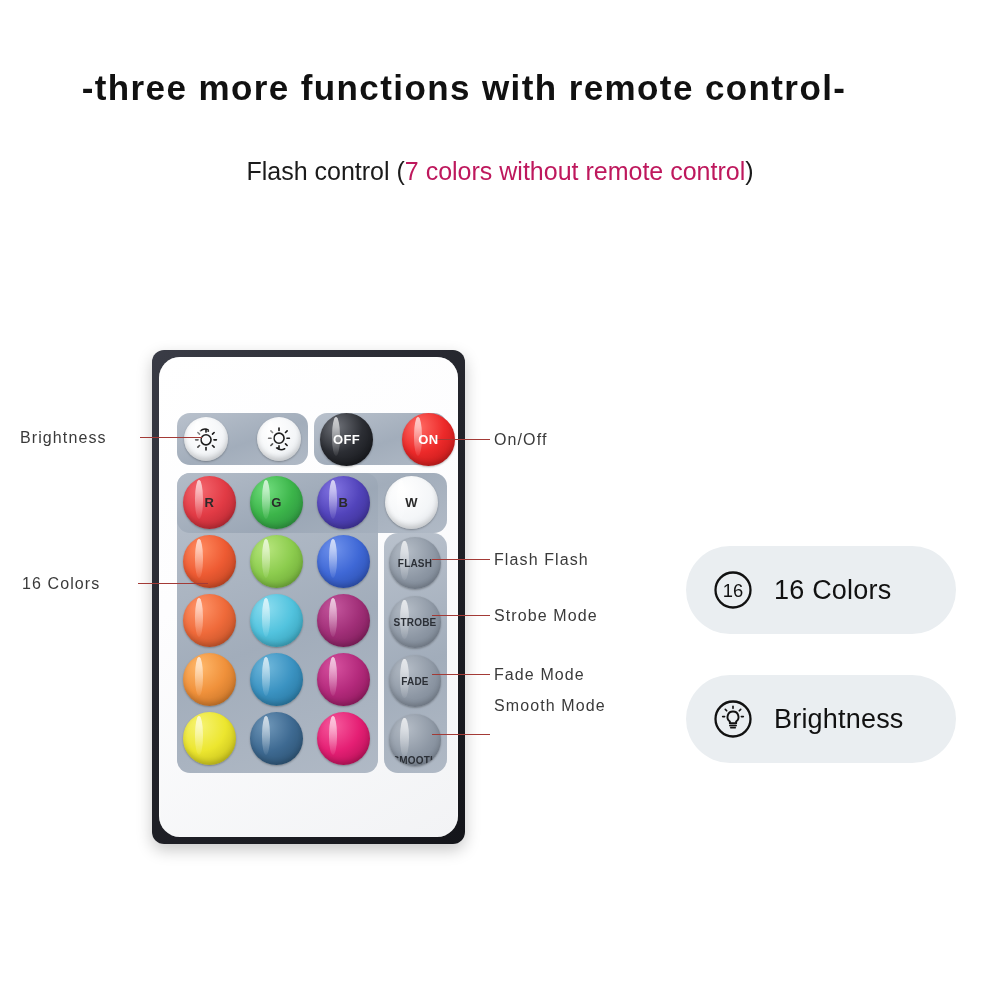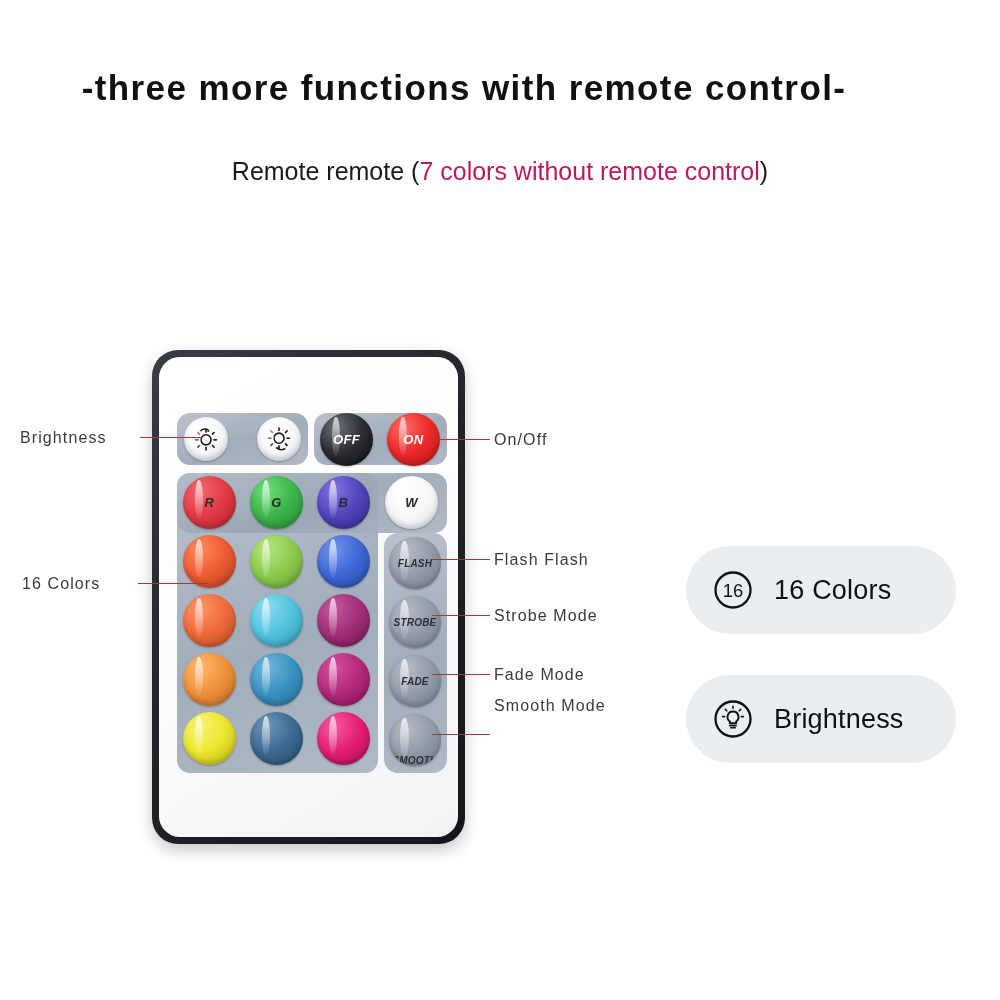--- a/index.html
+++ b/index.html
@@ -20,25 +20,24 @@
   }
   .subline {
     position: absolute; left: 0; top: 157px; width: 1000px;
     text-align: center; font-size: 25px; color: #1b1b1b; white-space: nowrap;
   }
   .subline .accent { color: #be185d; }
 
   
   .remote {
     position: absolute; left: 152px; top: 350px; width: 313px; height: 494px;
-    border-radius: 26px;
+    border-radius: 12px;
     background: linear-gradient(135deg,#3a3c46 0%, #23242b 45%, #14151a 100%);
     padding: 7px;
     box-shadow: 0 6px 16px rgba(0,0,0,.22);
-    font-style: italic;
   }
   .remote-face {
     width: 100%; height: 100%;
     border-radius: 21px;
     background: linear-gradient(150deg,#ffffff 0%, #fdfdfe 40%, #f2f3f5 100%);
     position: relative;
     box-shadow: inset 0 1px 3px rgba(255,255,255,.9);
   }
 
   
@@ -103,21 +102,21 @@
   .pill-text { font-size: 27px; color: #111; font-weight: 500; letter-spacing: .2px; }
 </style>
 </head>
 <body>
 
 <div id="stage">
 
   <div class="headline">-three more functions with remote control-</div>
 
   <div class="subline">
-    <span>Remote remote (</span><span class="accent">7 colors without remote control</span><span>)</span>
+    <span>Flash control (</span><span class="accent">7 colors without remote control</span><span>)</span>
   </div>
 
   <div class="remote">
     <div class="remote-face">
 
       <div class="pad pad-bright"></div>
       <div class="pad pad-power"></div>
       <div class="pad pad-colors"></div>
       <div class="pad pad-grid"></div>
       <div class="pad pad-modes"></div>
@@ -154,21 +153,21 @@
             <line x1="8" y1="8" x2="6" y2="6"></line>
           </g>
           <path d="M13 27 q5 4 10 1" fill="none" stroke="#1c1c1c" stroke-width="1.8" stroke-linecap="round"></path>
           <path d="M13 27 l2 -1.6 l.6 2.6 z" fill="#1c1c1c"></path>
         </svg>
       </div>
 
       <div class="btn btn-md btn-black" style="left:161px; top:56px;">
         <span class="lbl">OFF</span>
       </div>
-      <div class="btn btn-md btn-red" style="left:228px; top:56px;">
+      <div class="btn btn-md btn-red" style="left:243px; top:56px;">
         <span class="lbl">ON</span>
       </div>
 
       <div class="btn btn-md" style="left:24px; top:119px; background:radial-gradient(circle at 32% 26%,#f4666e 0%,#e23b45 48%,#a8222c 100%); color:#2a2a2a;">
         <span class="lbl">R</span>
       </div>
       <div class="btn btn-md" style="left:91px; top:119px; background:radial-gradient(circle at 32% 26%,#6fdc7c 0%,#3cb54a 48%,#26833a 100%); color:#2a2a2a;">
         <span class="lbl">G</span>
       </div>
       <div class="btn btn-md" style="left:158px; top:119px; background:radial-gradient(circle at 32% 26%,#8274e2 0%,#5244bb 48%,#352a86 100%); color:#2a2a2a;">

